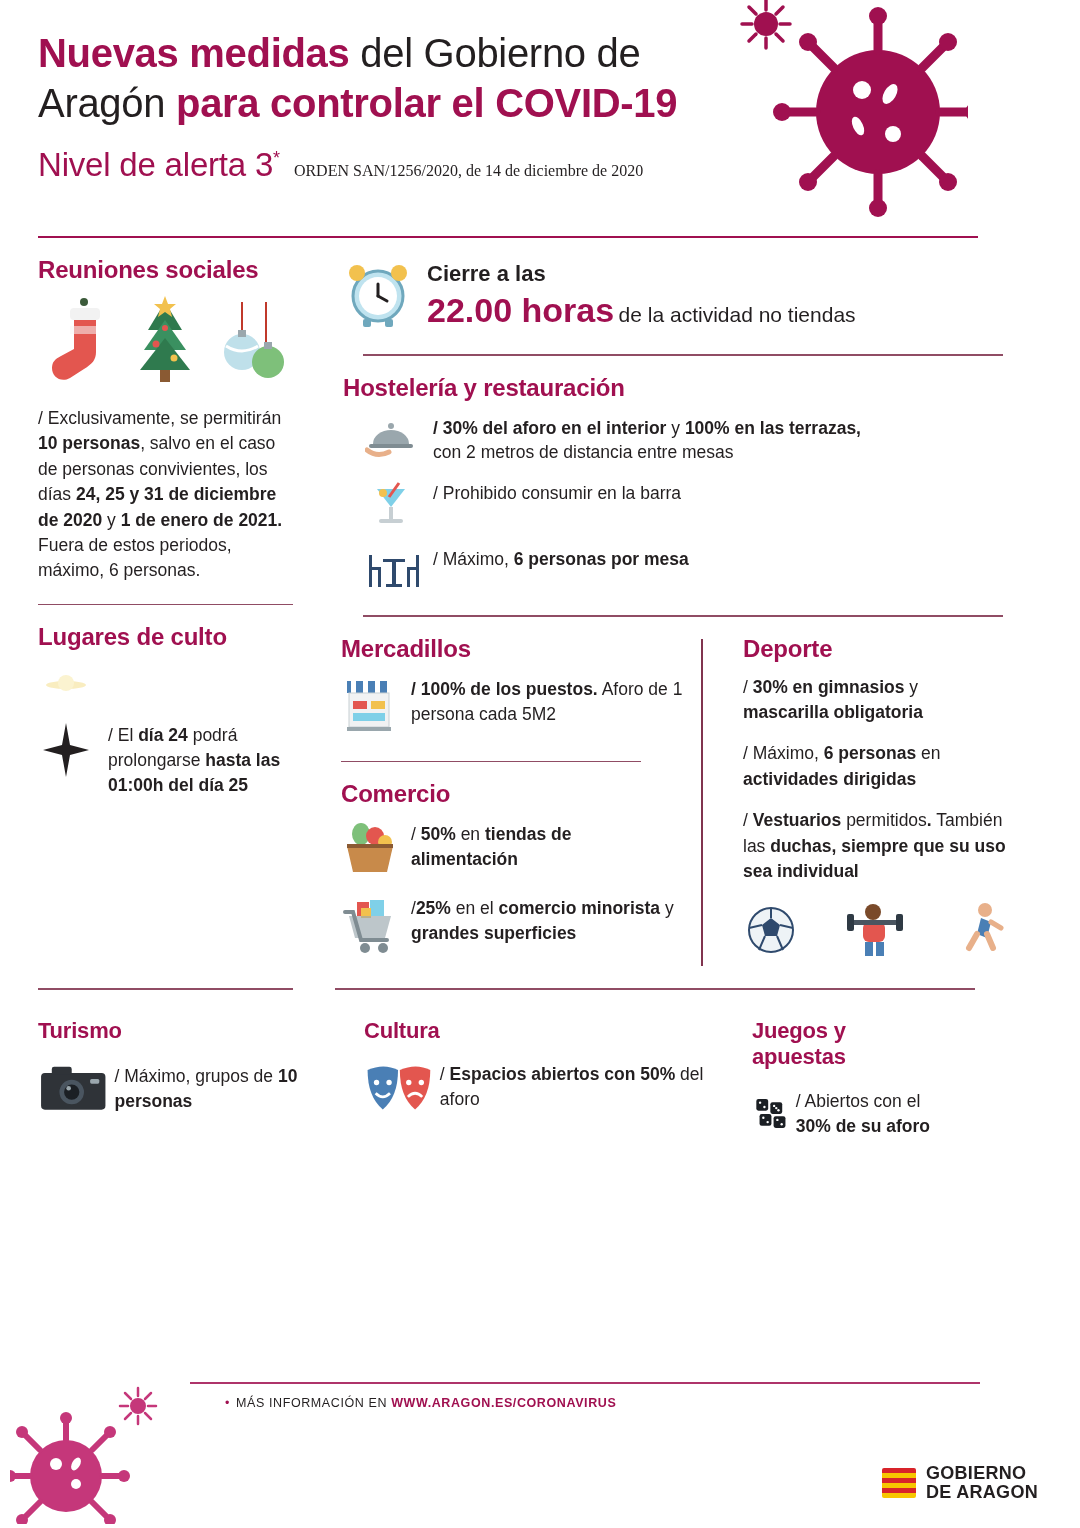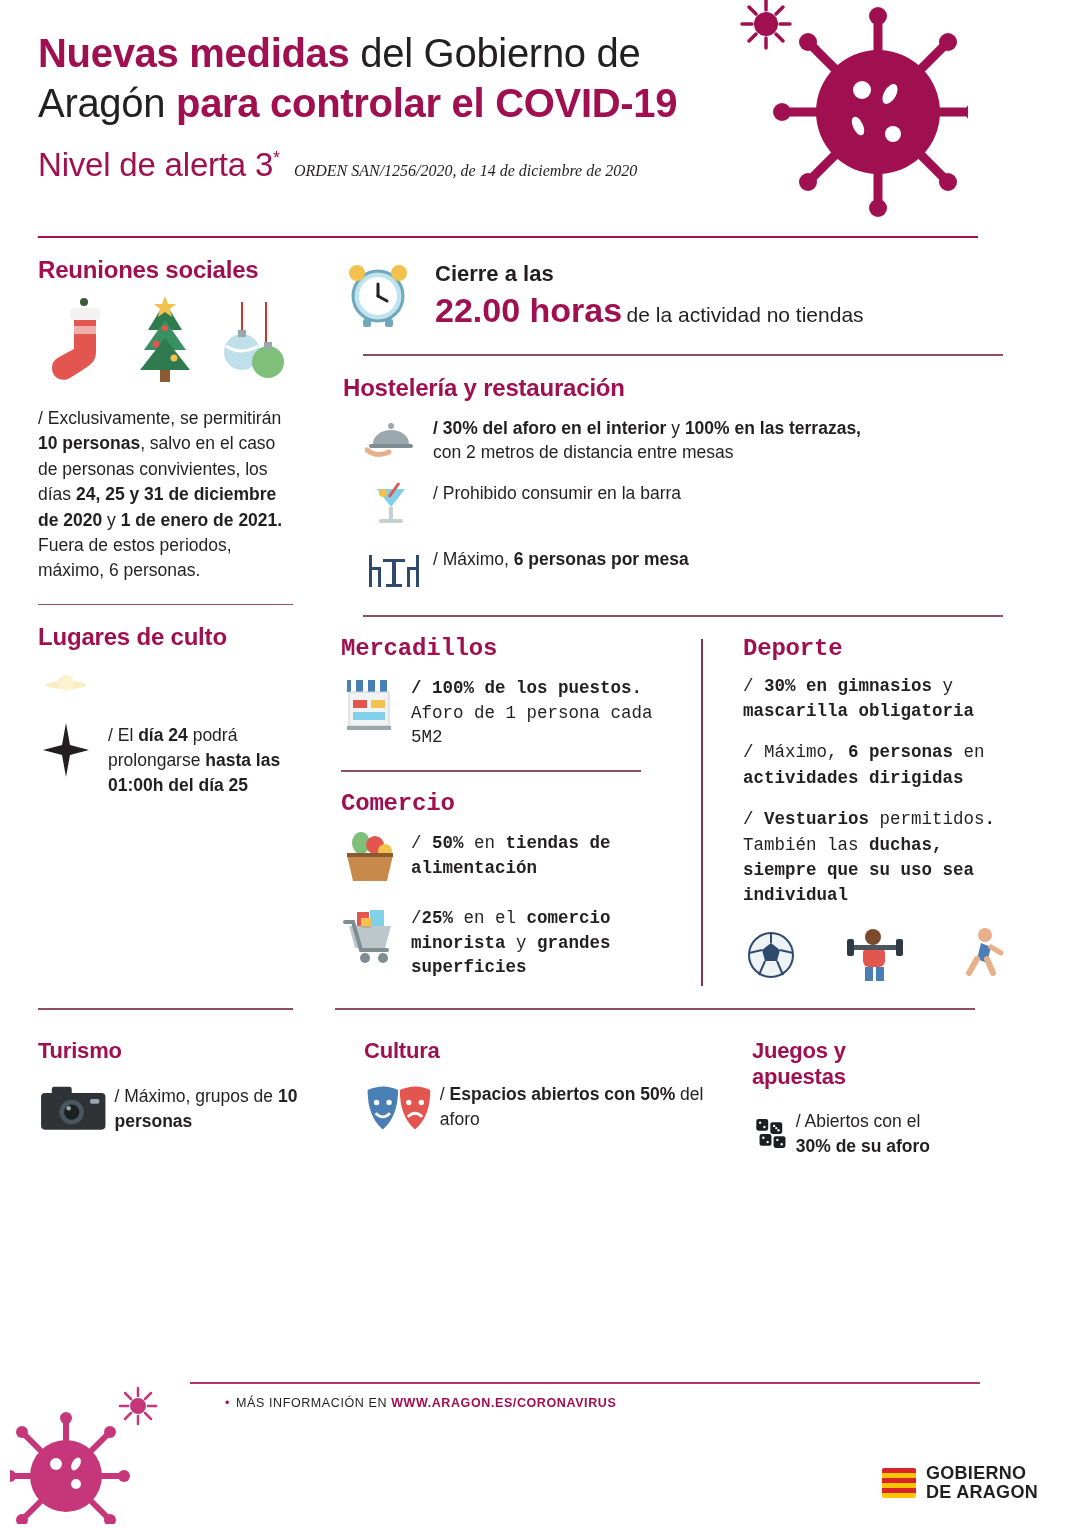--- a/index.html
+++ b/index.html
@@ -52,21 +52,20 @@
     color: #a01050;
     font-weight: 400;
     letter-spacing: -0.2px;
   }
   .level sup {
     font-size: 18px;
     vertical-align: super;
   }
   .orden {
     font-size: 16px;
-    font-style: italic;
     color: #231f20;
     font-family: "Liberation Serif", serif;
   }
 
   .virus-top {
     position: absolute;
     right: 8px;
     top: -6px;
     width: 230px;
     height: 230px;
@@ -137,21 +136,21 @@
     align-items: flex-end;
     gap: 8px;
     margin: 6px 0 18px 6px;
     height: 92px;
   }
 
   
   .closure {
     display: flex;
     align-items: center;
-    gap: 20px;
+    gap: 12px;
     margin-bottom: 6px;
   }
   .closure-text .l1 {
     font-size: 22px;
     font-weight: 700;
     color: #231f20;
     line-height: 1.2;
   }
   .closure-text .l2 {
     line-height: 1.1;
@@ -180,21 +179,20 @@
   }
   .item .body {
     font-size: 17.5px;
     line-height: 1.42;
     padding-top: 2px;
   }
   .item .body b { font-weight: 700; }
 
   .cols3 {
     display: flex;
-    font-family: Liberation Mono, monospace;
   }
   .cols3 .c {
     box-sizing: border-box;
   }
   .c-mid { width: 360px; padding-right: 18px; }
   .c-right { flex: 1; padding-left: 26px; }
 
   .vsep2 {
     width: 2px;
     background: #6b1030;

